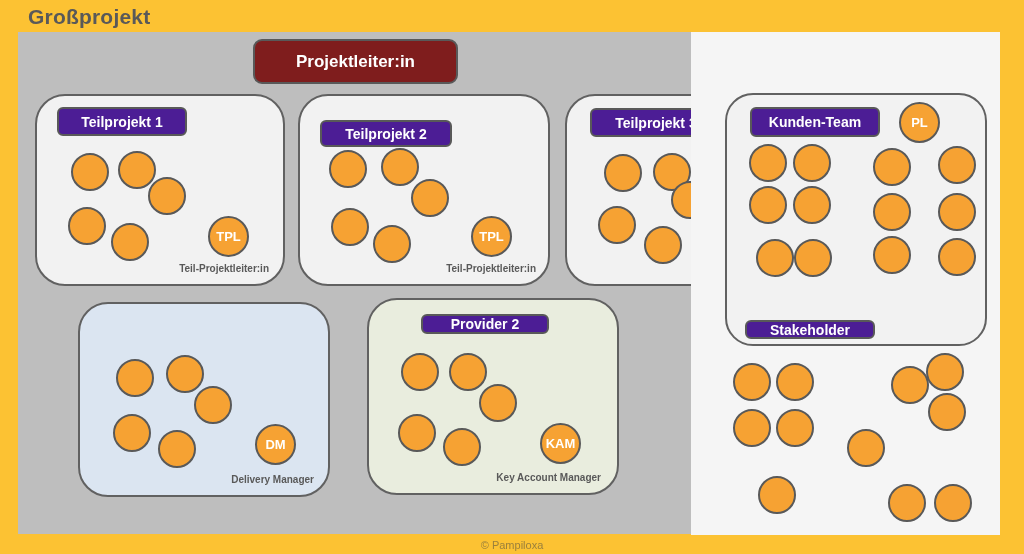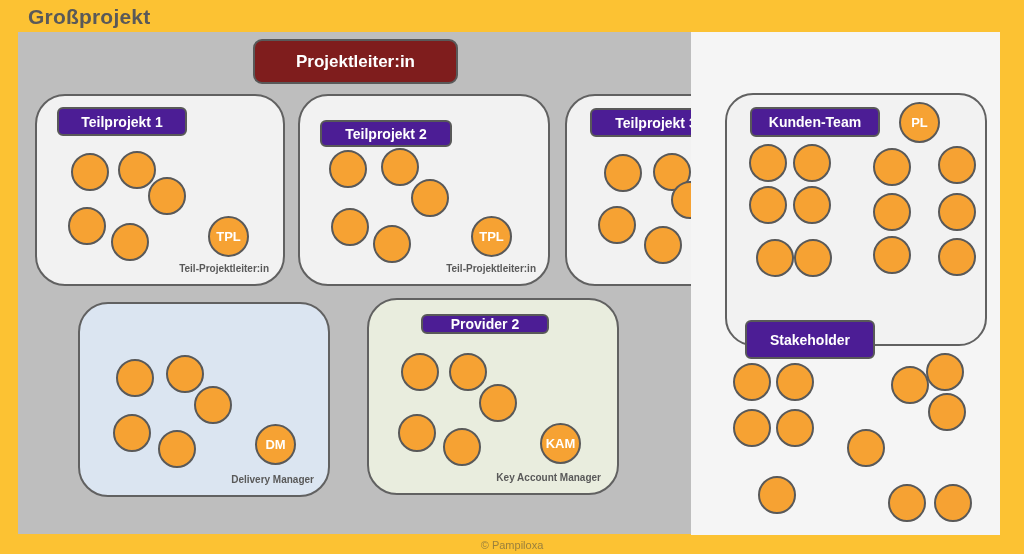--- a/index.html
+++ b/index.html
@@ -99,21 +99,21 @@
     <div class="caption" style="right:16px;bottom:10px;">Key Account Manager</div>
   </div>
 
   <div class="panel"></div>
 
   <div class="box kt" style="left:725px;top:93px;width:262px;height:253px;border-radius:28px;">
     <div class="tag" style="left:23px;top:12px;width:130px;height:30px;">Kunden-Team</div>
     <div class="badge" style="left:172px;top:7px;">PL</div>
   </div>
 
-  <div class="tag floating" style="left:745px;top:320px;width:130px;height:39px;">Stakeholder</div>
+  <div class="tag floating" style="left:745px;top:320px;width:130px;height:19px;">Stakeholder</div>
 
   <div class="layer above">
       <div class="person" style="left: 749px; top: 144px;"></div>
       <div class="person" style="left: 793px; top: 144px;"></div>
       <div class="person" style="left: 873px; top: 148px;"></div>
       <div class="person" style="left: 938px; top: 146px;"></div>
       <div class="person" style="left: 749px; top: 186px;"></div>
       <div class="person" style="left: 793px; top: 186px;"></div>
       <div class="person" style="left: 873px; top: 193px;"></div>
       <div class="person" style="left: 938px; top: 193px;"></div>

